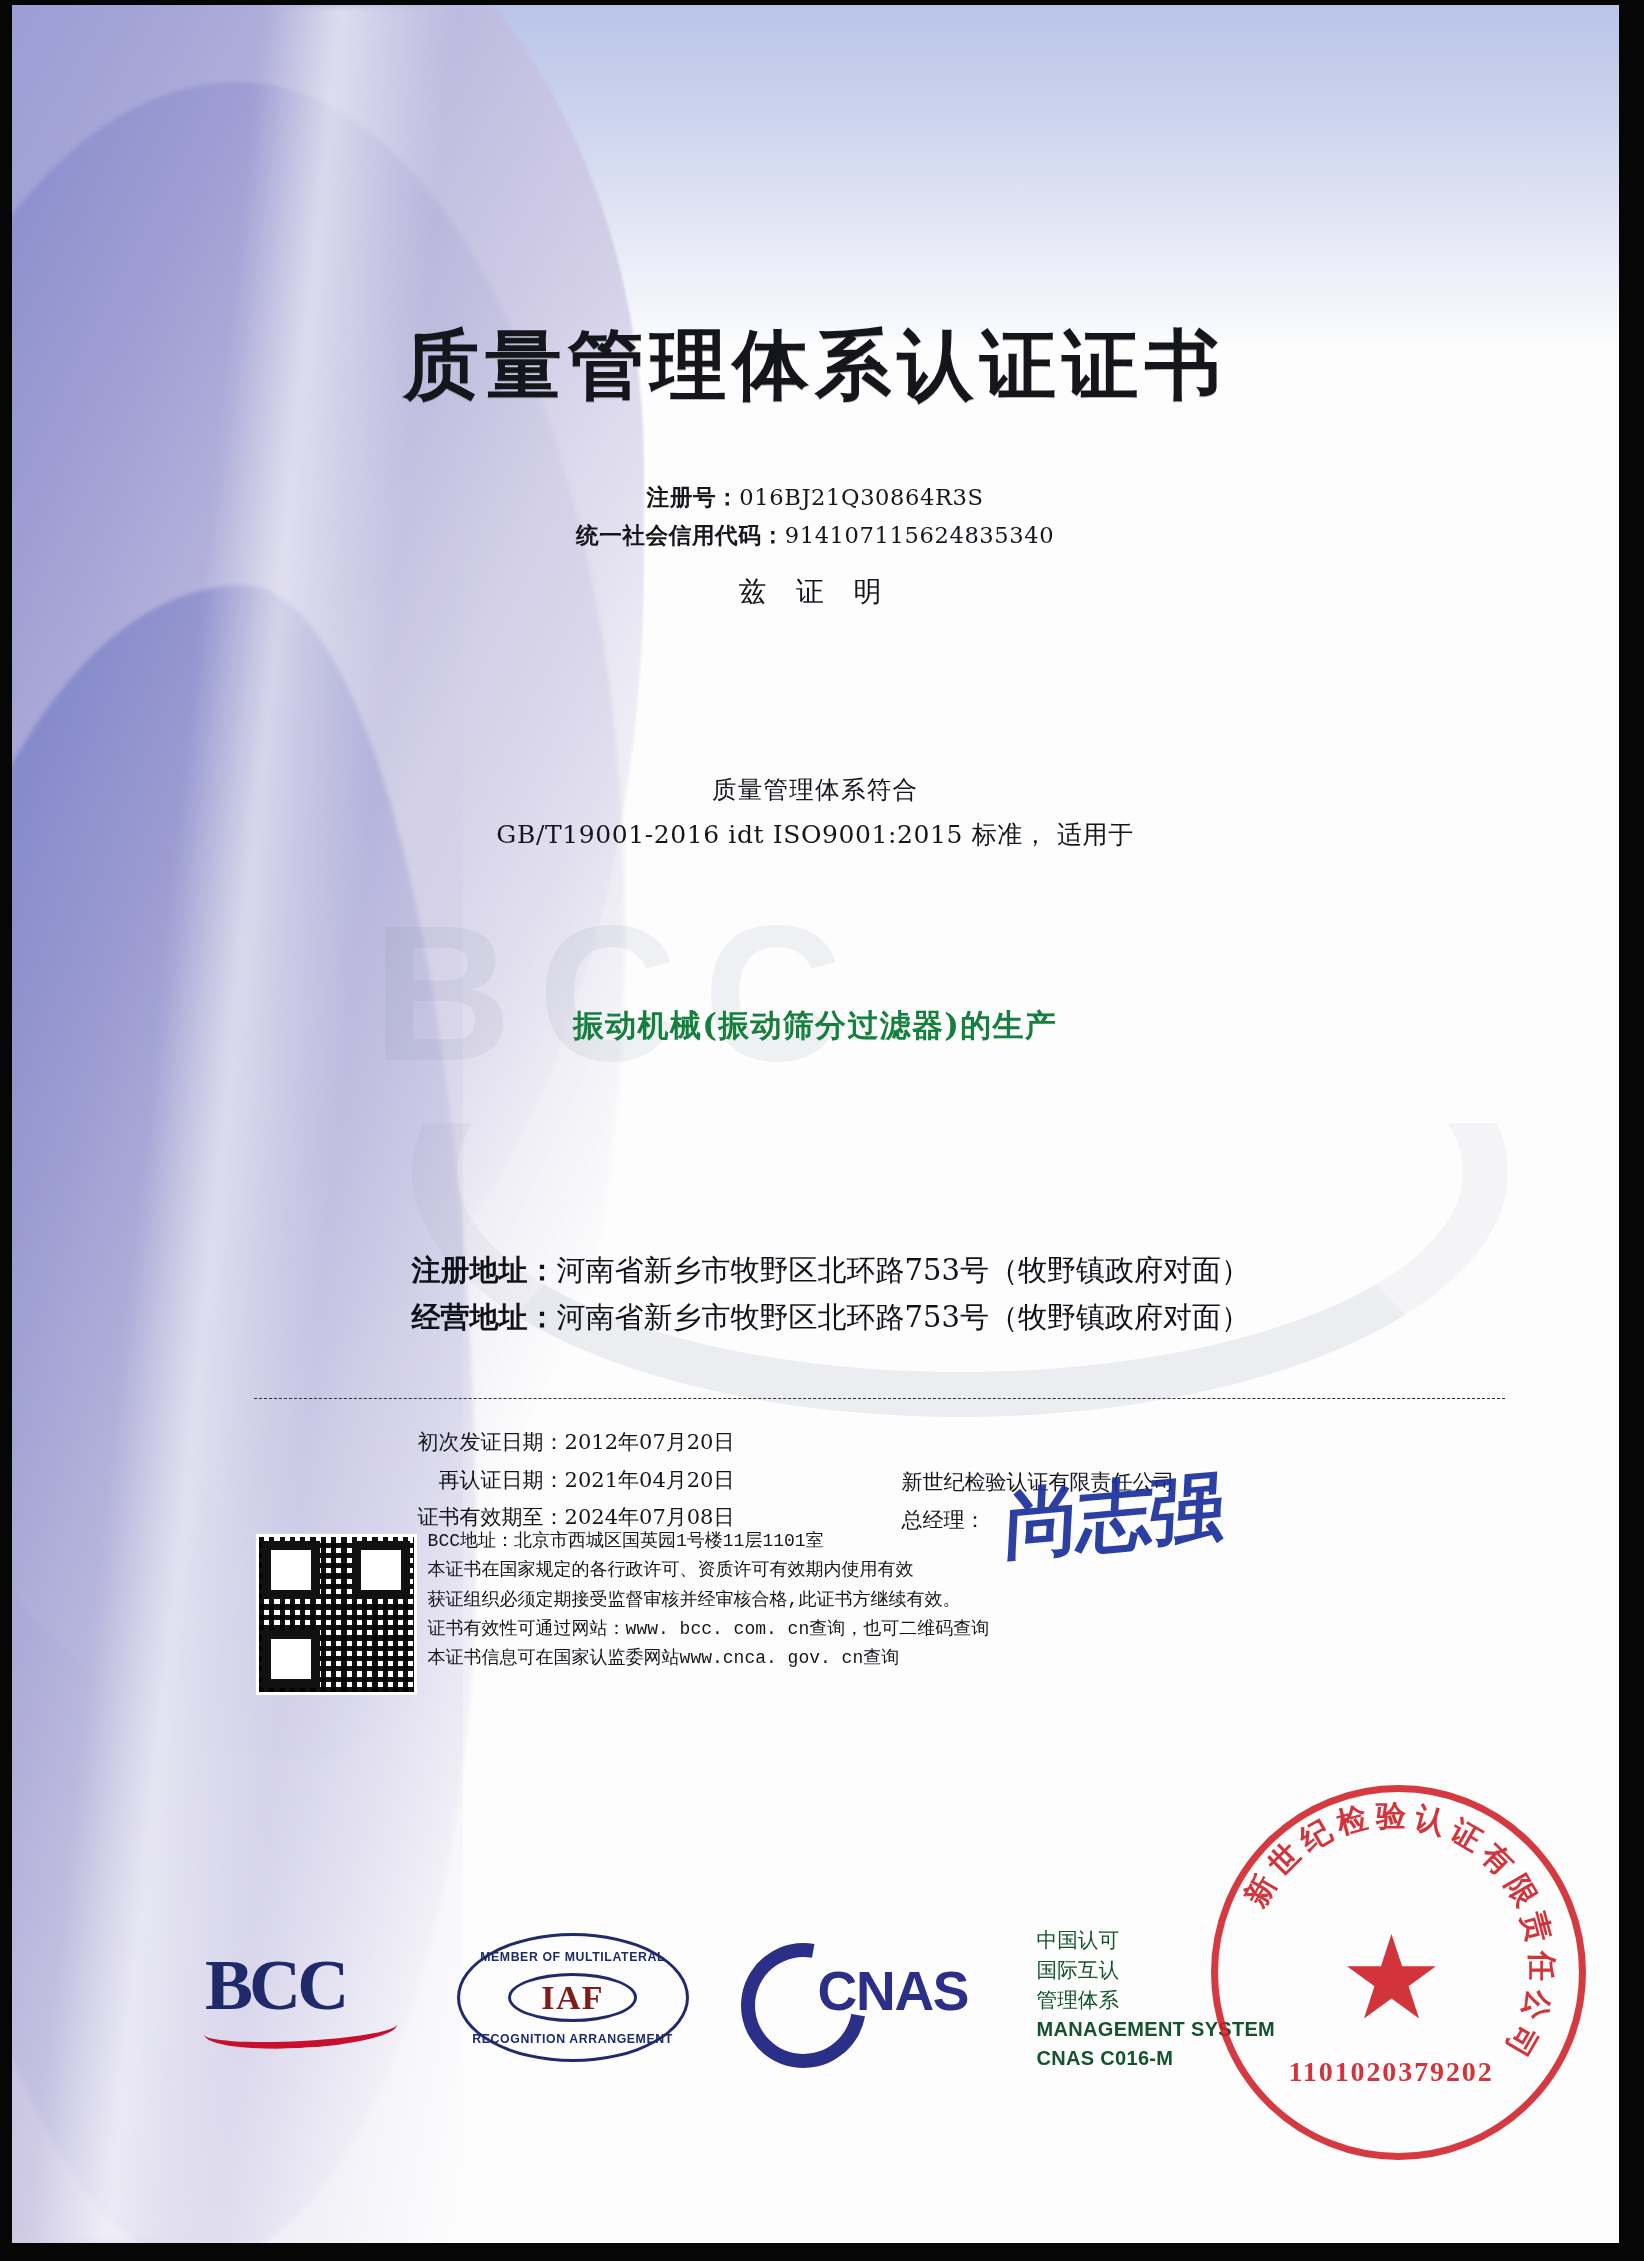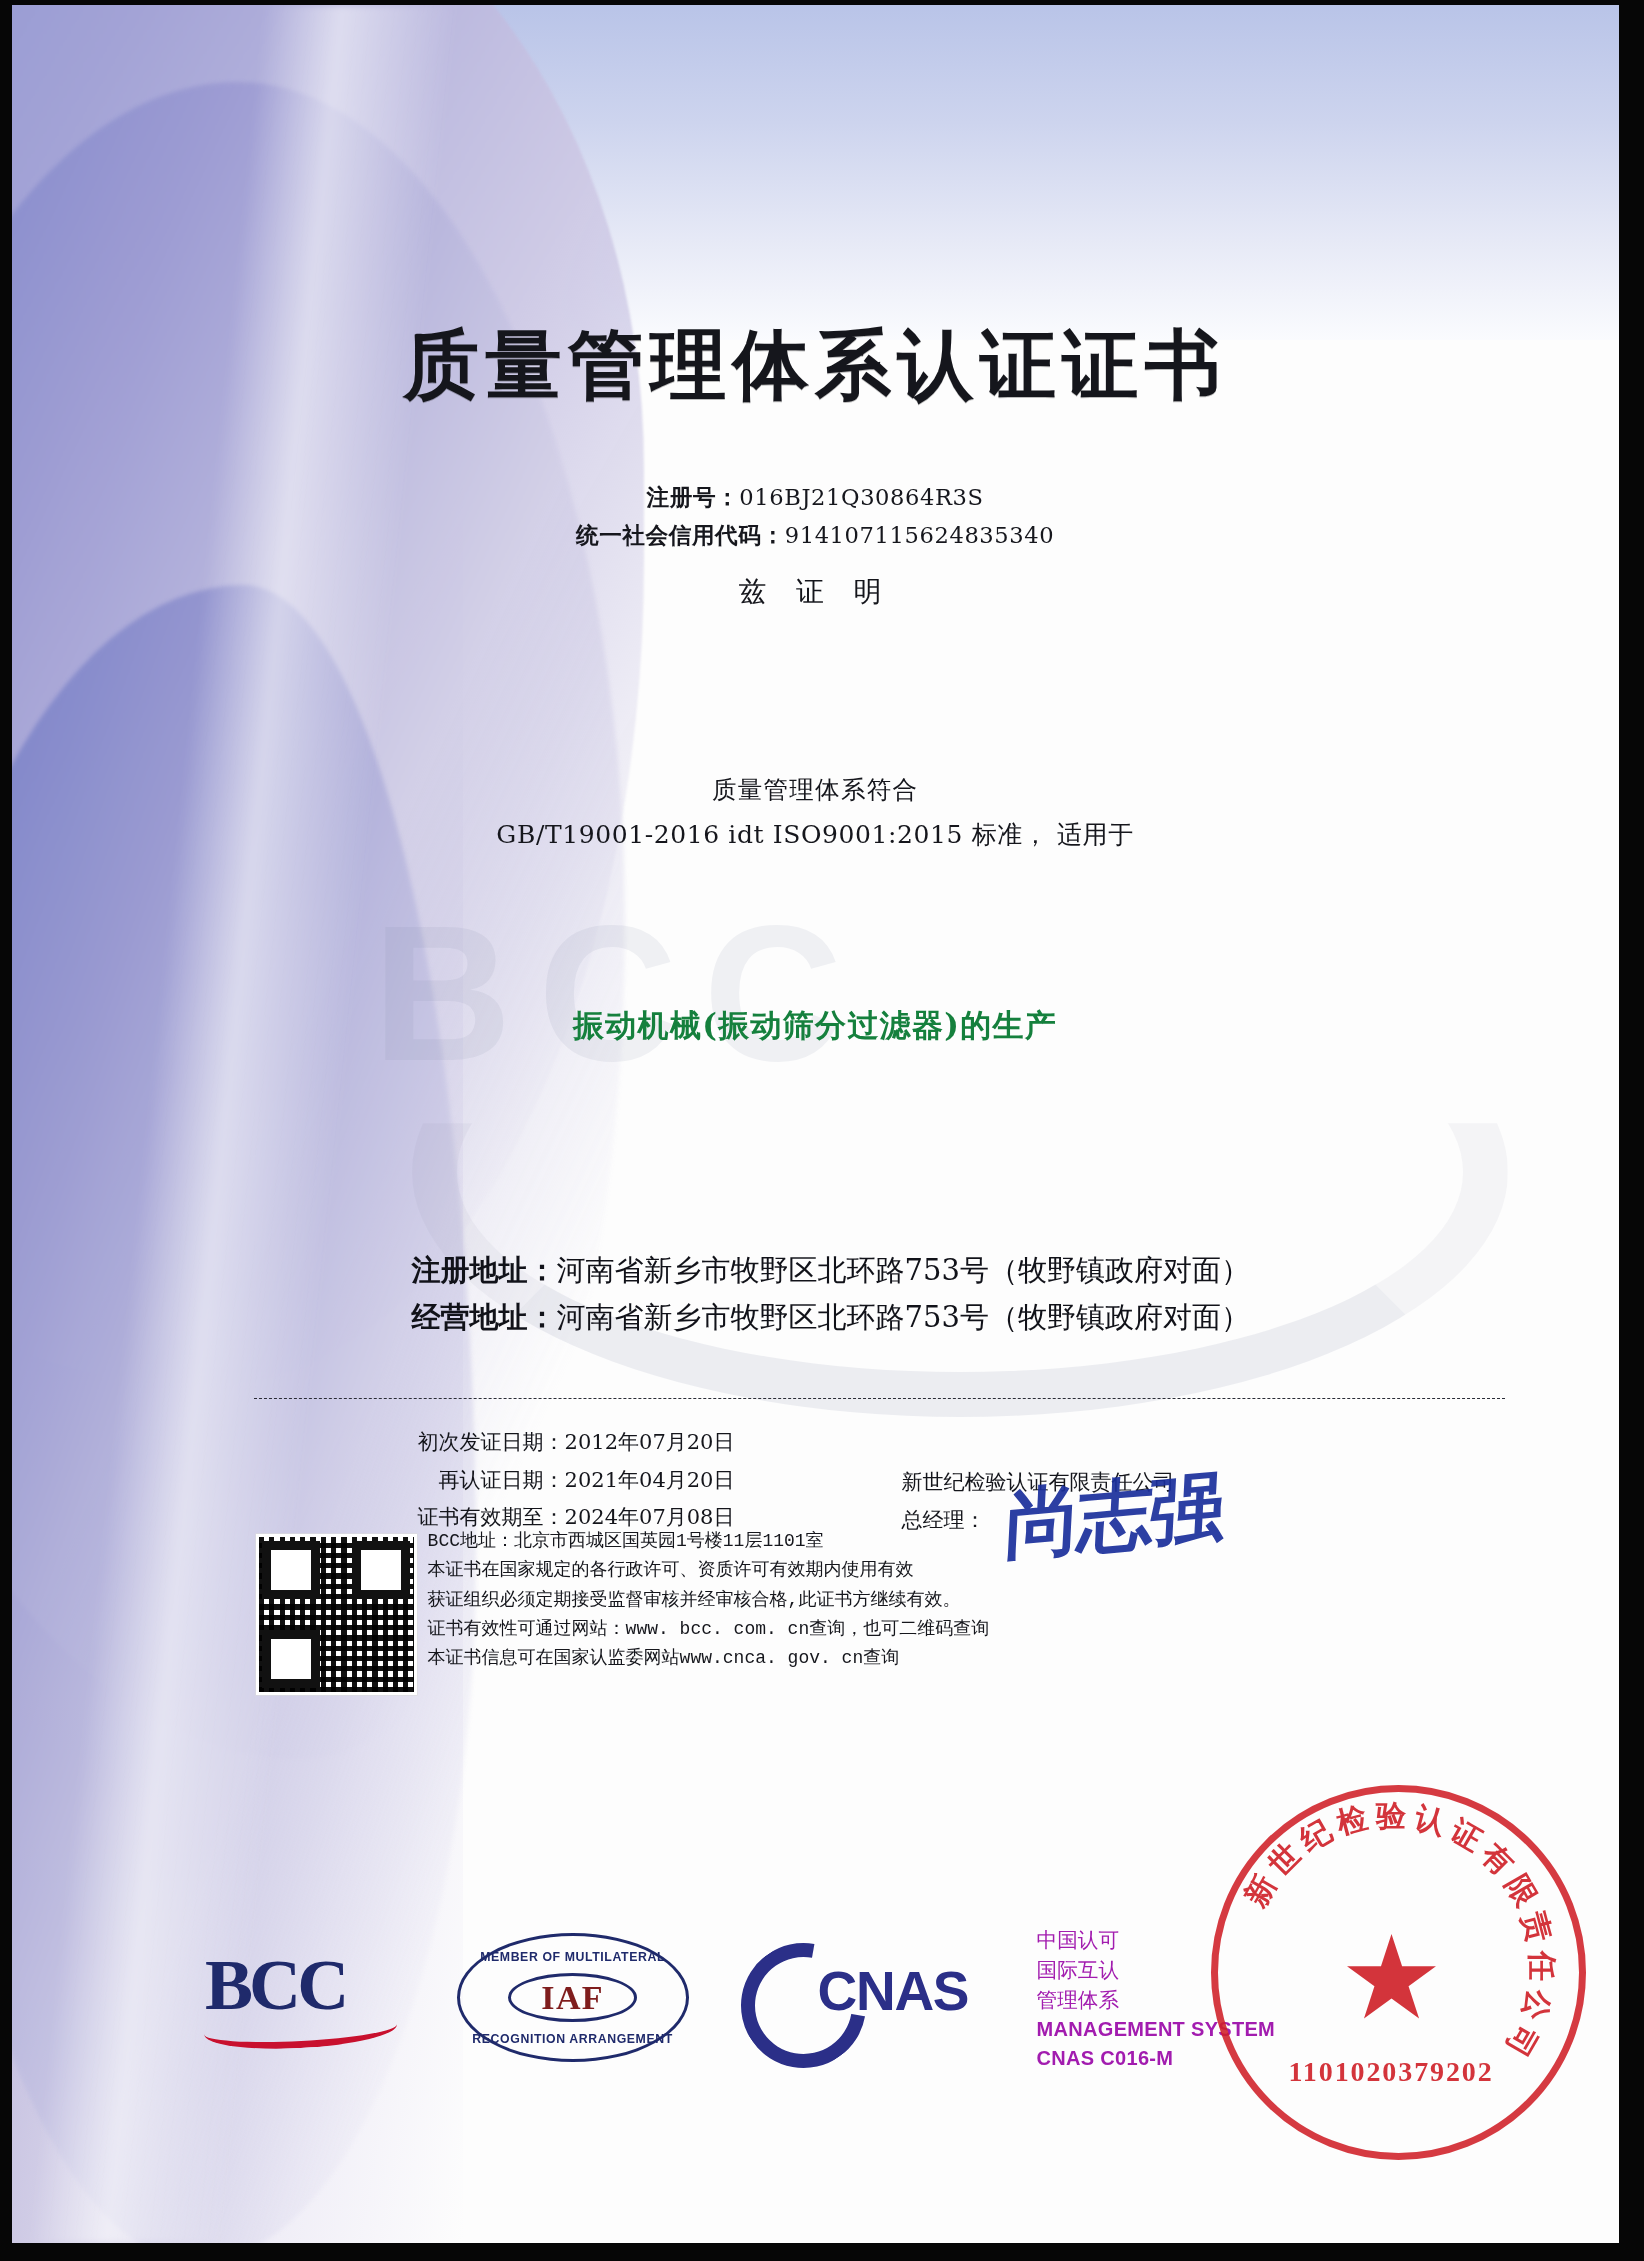--- a/index.html
+++ b/index.html
@@ -193,21 +193,21 @@
     border:14px solid #2b2f88;border-radius:50%;
     border-right-color:transparent;
     transform:rotate(-35deg);
   }
   .cnas-text{
     position:absolute;left:77px;top:15.5px;
     font-family:"Liberation Sans", sans-serif;font-weight:bold;font-size:55px;color:#2b2f88;letter-spacing:-1.3px;
   }
   .cnas-right{
     position:absolute;left:838px;top:11.6px;width:335px;
-    font-family:"DejaVu Sans", sans-serif;font-size:20.6px;color:#a21caf;line-height:1.45;
+    font-family:"DejaVu Sans", sans-serif;font-size:20.6px;color:#14532d;line-height:1.45;
   }
   .cnas-right .en{font-family:"Liberation Sans", sans-serif;font-weight:bold;font-size:20px;letter-spacing:0.3px;}
   
   .seal{
     position:absolute;left:1167px;top:1767px;width:490px;height:400px;
   }
   .seal-circle{
     position:absolute;left:32px;top:13px;width:361px;height:361px;
     border:7.7px solid #cf1f27;border-radius:50%;
     opacity:.88;

